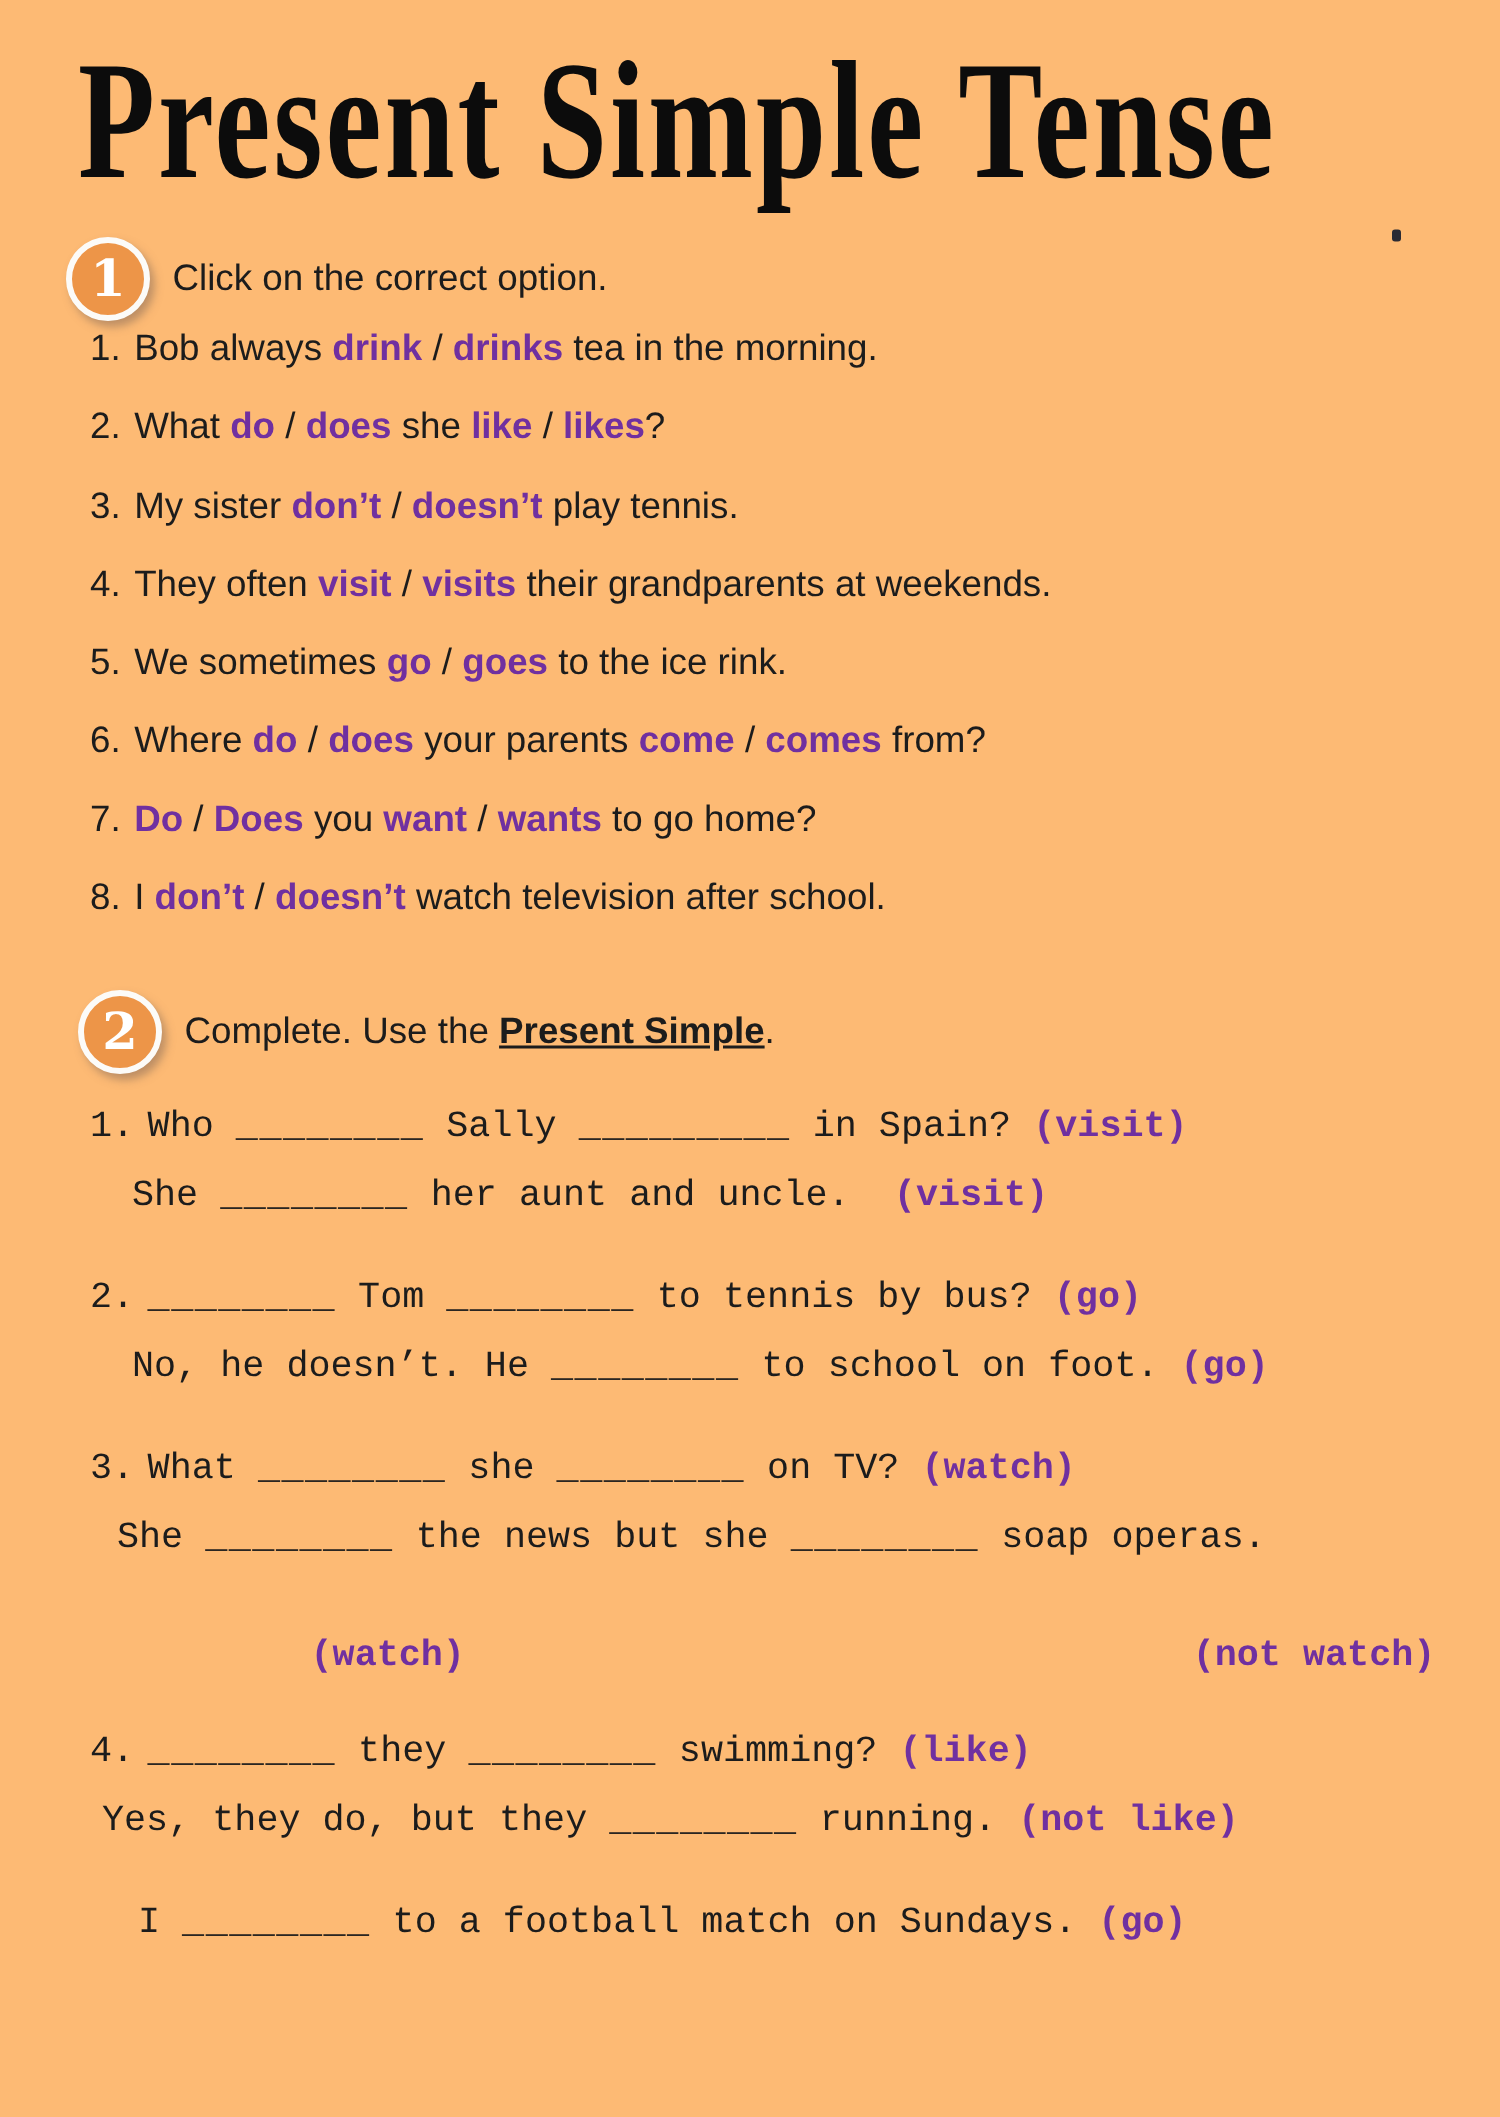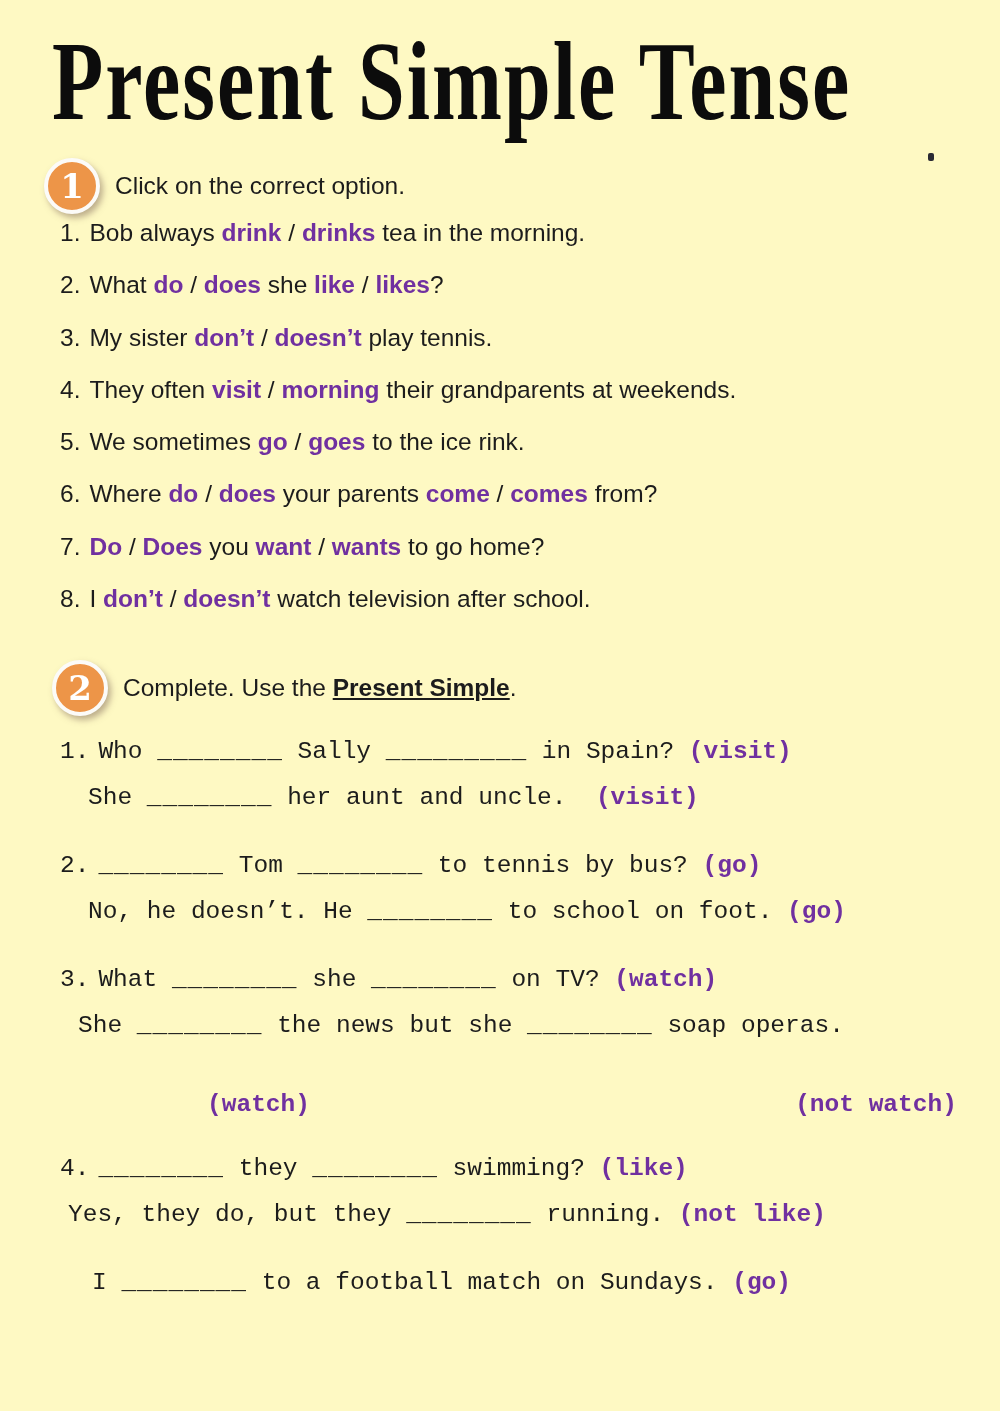--- a/index.html
+++ b/index.html
@@ -1,18 +1,18 @@
 <!DOCTYPE html>
 <html><head>
 <meta charset="utf-8">
 <style>
   html,body {margin:0; padding:0; background:#ffffff;}
   .page {
     position:relative; width:1000px; height:1411px; margin:0 auto;
-    background:#fef9c3; overflow:hidden;
+    background:#fdba74; overflow:hidden;
     font-family:"Liberation Sans", sans-serif; color:#1c1c1c;
   }
   
   .title {
     position:absolute; top:16px; left:52px;
     font-family:"Liberation Serif", serif; font-weight:bold;
     font-size:84px; letter-spacing:2px; white-space:nowrap;
     transform:scaleY(1.34); transform-origin:left top; color:#0c0c0c;
   }
   .stray-dot {
@@ -56,21 +56,21 @@
 
   <div class="sec-header" id="sec1-header">
     <div class="badge">1</div>
     <div class="instruction">Click on the correct option.</div>
   </div>
 
   <div class="ex1" id="ex1-list">
       <div class="sentence"><span class="num">1.</span><span class="plain">Bob always </span><span class="opt">drink</span><span class="plain"> / </span><span class="opt">drinks</span><span class="plain"> tea in the morning.</span></div>
       <div class="sentence"><span class="num">2.</span><span class="plain">What </span><span class="opt">do</span><span class="plain"> / </span><span class="opt">does</span><span class="plain"> she </span><span class="opt">like</span><span class="plain"> / </span><span class="opt">likes</span><span class="plain">?</span></div>
       <div class="sentence"><span class="num">3.</span><span class="plain">My sister </span><span class="opt">don’t</span><span class="plain"> / </span><span class="opt">doesn’t</span><span class="plain"> play tennis.</span></div>
-      <div class="sentence"><span class="num">4.</span><span class="plain">They often </span><span class="opt">visit</span><span class="plain"> / </span><span class="opt">morning</span><span class="plain"> their grandparents at weekends.</span></div>
+      <div class="sentence"><span class="num">4.</span><span class="plain">They often </span><span class="opt">visit</span><span class="plain"> / </span><span class="opt">visits</span><span class="plain"> their grandparents at weekends.</span></div>
       <div class="sentence"><span class="num">5.</span><span class="plain">We sometimes </span><span class="opt">go</span><span class="plain"> / </span><span class="opt">goes</span><span class="plain"> to the ice rink.</span></div>
       <div class="sentence"><span class="num">6.</span><span class="plain">Where </span><span class="opt">do</span><span class="plain"> / </span><span class="opt">does</span><span class="plain"> your parents </span><span class="opt">come</span><span class="plain"> / </span><span class="opt">comes</span><span class="plain"> from?</span></div>
       <div class="sentence"><span class="num">7.</span><span class="opt">Do</span><span class="plain"> / </span><span class="opt">Does</span><span class="plain"> you </span><span class="opt">want</span><span class="plain"> / </span><span class="opt">wants</span><span class="plain"> to go home?</span></div>
       <div class="sentence"><span class="num">8.</span><span class="plain">I </span><span class="opt">don’t</span><span class="plain"> / </span><span class="opt">doesn’t</span><span class="plain"> watch television after school.</span></div>
     </div>
 
   <div class="sec-header" id="sec2-header">
     <div class="badge">2</div>
     <div class="instruction"><span>Complete. Use the </span><span class="emph">Present Simple</span><span>.</span></div>
   </div>

